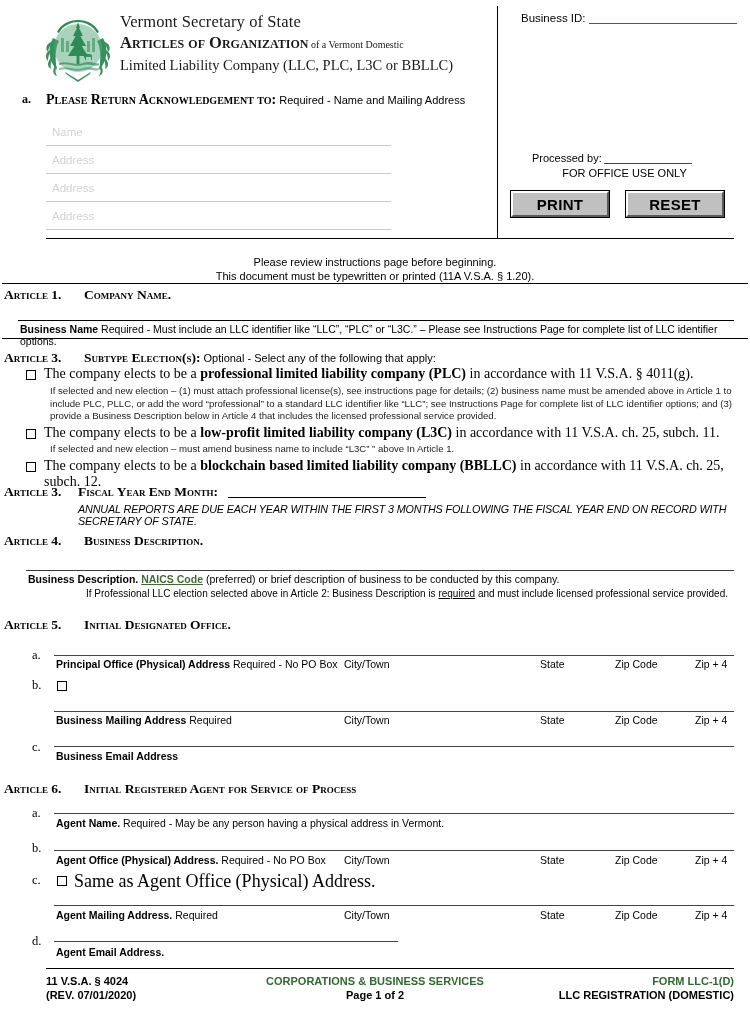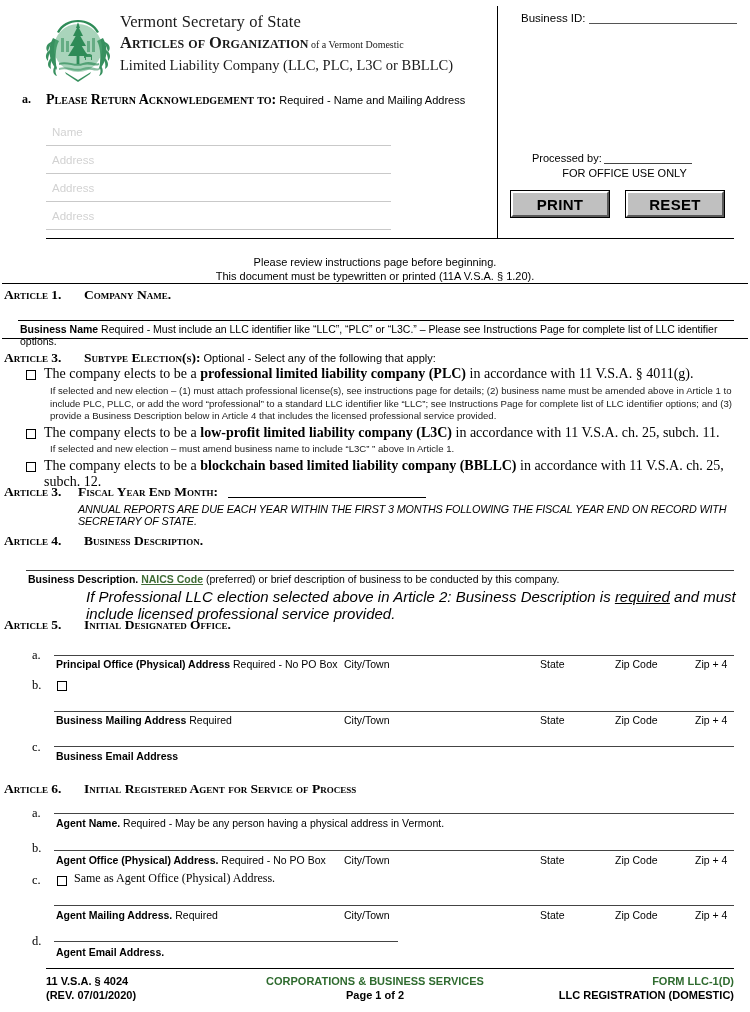--- a/index.html
+++ b/index.html
@@ -232,21 +232,21 @@
   <div class="art-num" style="top:484px;">Article 3.</div>
   <div class="art-title" style="left:78px; top:484px;">Fiscal Year End Month:</div>
   <div class="fieldrule" style="left:228px; top:497px; width:198px; height:1.4px;"></div>
   <div style="position:absolute; left:78px; top:503px; font-size:10.8px; font-style:italic; font-family:'Liberation Sans', sans-serif; letter-spacing:-.15px;">ANNUAL REPORTS ARE DUE EACH YEAR WITHIN THE FIRST 3 MONTHS FOLLOWING THE FISCAL YEAR END ON RECORD WITH SECRETARY OF STATE.</div>
 
   <div class="art-num" style="top:533px;">Article 4.</div>
   <div class="art-title" style="top:533px;">Business Description.</div>
 
   <div class="thinrule" style="left:26px; top:570px; width:708px; background:#3b3b3b; height:1.2px;"></div>
   <div class="cap" style="left:28px; top:573px; width:706px;"><b>Business Description.</b> <span class="naics">NAICS Code</span><span> (preferred) or brief description of business to be conducted by this company.</span></div>
-  <div style="position:absolute; left:86px; top:588px; font-size:15px; font-style:italic; font-family:'Liberation Sans', sans-serif;"><span>If Professional LLC election selected above in Article 2: Business Description is </span><u>required</u><span> and must include licensed professional service provided.</span></div>
+  <div style="position:absolute; left:86px; top:588px; font-size:10px; font-family:'Liberation Sans', sans-serif;"><span>If Professional LLC election selected above in Article 2: Business Description is </span><u>required</u><span> and must include licensed professional service provided.</span></div>
 
   <div class="art-num" style="top:617px;">Article 5.</div>
   <div class="art-title" style="top:617px;">Initial Designated Office.</div>
 
   <div class="letter" style="left:32px; top:648px;">a.</div>
   <div class="thinrule" style="left:54px; top:655px; width:680px; background:#444; height:1.2px;"></div>
   <div class="cap" style="left:56px; top:658px;"><b>Principal Office (Physical) Address</b><span>  Required - No PO Box</span></div>
   <div class="cap" style="left:344px; top:658px;">City/Town</div>
   <div class="cap" style="left:540px; top:658px;">State</div>
   <div class="cap" style="left:615px; top:658px;">Zip Code</div>
@@ -276,21 +276,21 @@
   <div class="letter" style="left:32px; top:841px;">b.</div>
   <div class="thinrule" style="left:54px; top:850px; width:680px; background:#444; height:1.2px;"></div>
   <div class="cap" style="left:56px; top:854px;"><b>Agent Office (Physical) Address.</b><span>  Required - No PO Box</span></div>
   <div class="cap" style="left:344px; top:854px;">City/Town</div>
   <div class="cap" style="left:540px; top:854px;">State</div>
   <div class="cap" style="left:615px; top:854px;">Zip Code</div>
   <div class="cap" style="left:695px; top:854px;">Zip + 4</div>
 
   <div class="letter" style="left:32px; top:873px;">c.</div>
   <div class="cb" style="left:57px; top:876px;"></div>
-  <div class="cbtext" style="left:74px; top:871px; font-size:12px;">Same as Agent Office (Physical) Address.</div>
+  <div class="cbtext" style="left:74px; top:871px; font-size:18px;">Same as Agent Office (Physical) Address.</div>
 
   <div class="thinrule" style="left:54px; top:905px; width:680px; background:#444; height:1.2px;"></div>
   <div class="cap" style="left:56px; top:909px;"><b>Agent Mailing Address.</b><span> Required</span></div>
   <div class="cap" style="left:344px; top:909px;">City/Town</div>
   <div class="cap" style="left:540px; top:909px;">State</div>
   <div class="cap" style="left:615px; top:909px;">Zip Code</div>
   <div class="cap" style="left:695px; top:909px;">Zip + 4</div>
 
   <div class="letter" style="left:32px; top:934px;">d.</div>
   <div class="thinrule" style="left:54px; top:941px; width:344px; background:#444; height:1.2px;"></div>

